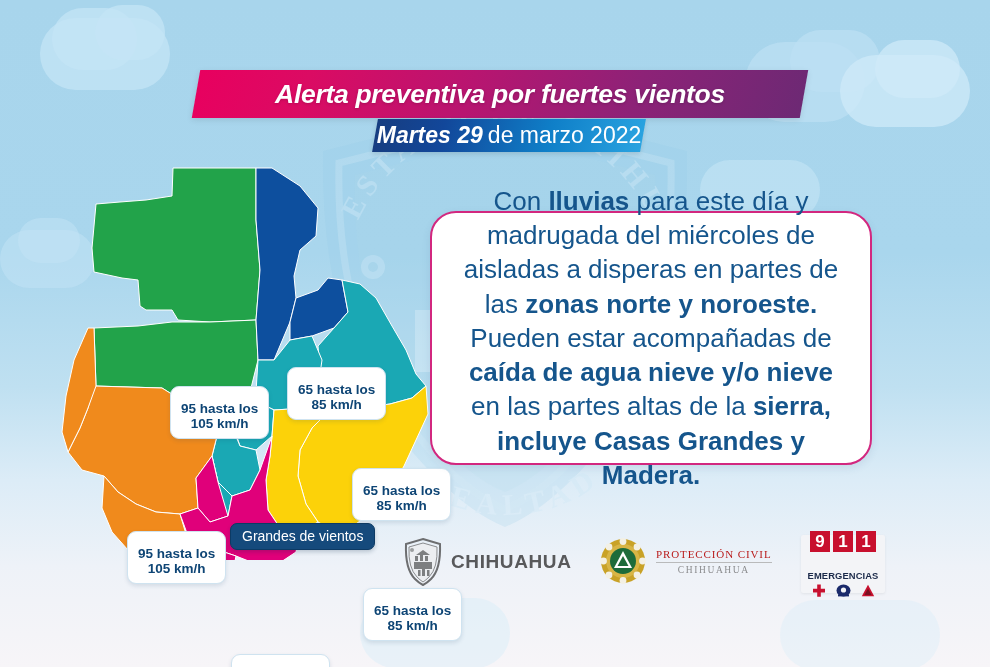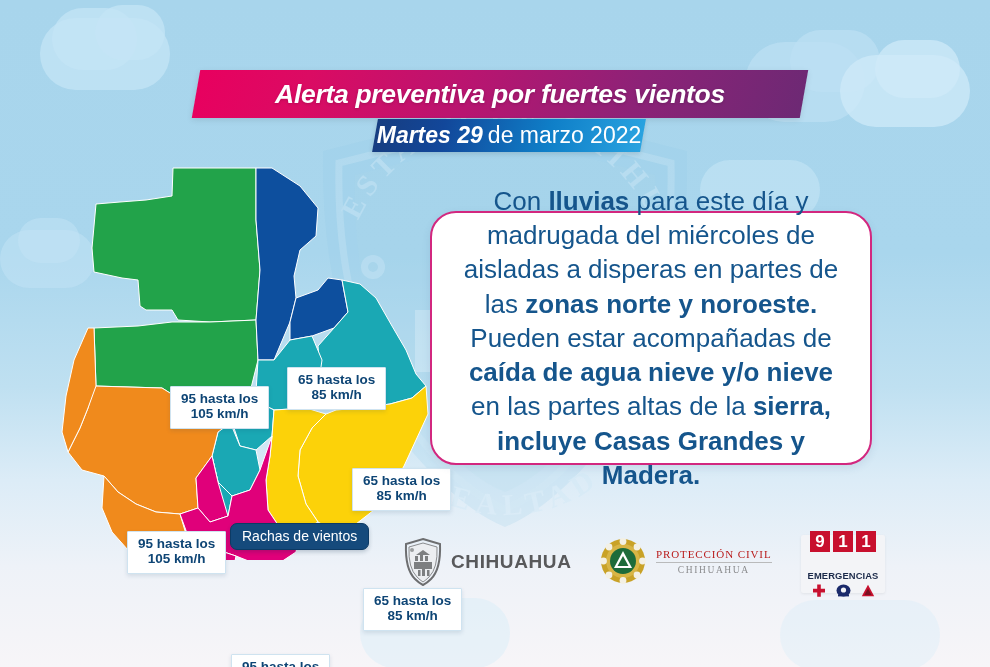--- a/index.html
+++ b/index.html
@@ -52,23 +52,23 @@
   }
   #date-text .strong { font-weight:bold; font-style:italic; }
 
   
   #map-wrap { position:absolute; left:60px; top:160px; width:370px; height:400px; }
   #map-svg  { position:absolute; left:0; top:0; }
 
   
   .maplabel {
     position:absolute; background:#ffffff; color:#0e4575;
-    border:1.6px solid #cfe3f0; border-radius:1px;
+    border:1.6px solid #cfe3f0; border-radius:9px;
     font-size:13.5px; font-weight:bold; line-height:1.12;
-    text-align:center; padding:4px 10px 7px; white-space:nowrap;
+    text-align:center; padding:14px 10px 7px; white-space:nowrap;
     box-shadow:0 2px 4px rgba(20,60,100,.13);
   }
   #label-nw { left:110px; top:226px; }
   #label-n  { left:227px; top:207px; }
   #label-ne { left:292px; top:308px; }
   #label-w  { left:67px;  top:371px; }
   #label-e  { left:303px; top:428px; }
   #label-s  { left:171px; top:494px; }
 
   #legend-pill {
@@ -270,21 +270,21 @@
   </div>
   <div class="maplabel" id="label-e">
     <div>65 hasta los</div>
     <div>85 km/h</div>
   </div>
   <div class="maplabel" id="label-s">
     <div>95 hasta los</div>
 
   </div>
 
-  <div id="legend-pill">Rachas de vientos</div>
+  <div id="legend-pill">Grandes de vientos</div>
 </div>
 
 <div id="info-box">
   <div id="info-text"><span>Con </span><b>lluvias</b><span> para este día y madrugada del miércoles de aisladas a disperas en partes de las </span><b>zonas norte y noroeste.</b><span> Pueden estar acompañadas de </span><b>caída de agua nieve y/o nieve</b><span> en las partes altas de la </span><b>sierra, incluye Casas Grandes y Madera.</b></div>
 </div>
 
 <div id="footer">
 
   <div class="logo" id="logo-chihuahua">
     <svg width="40" height="50" viewBox="0 0 40 50">

